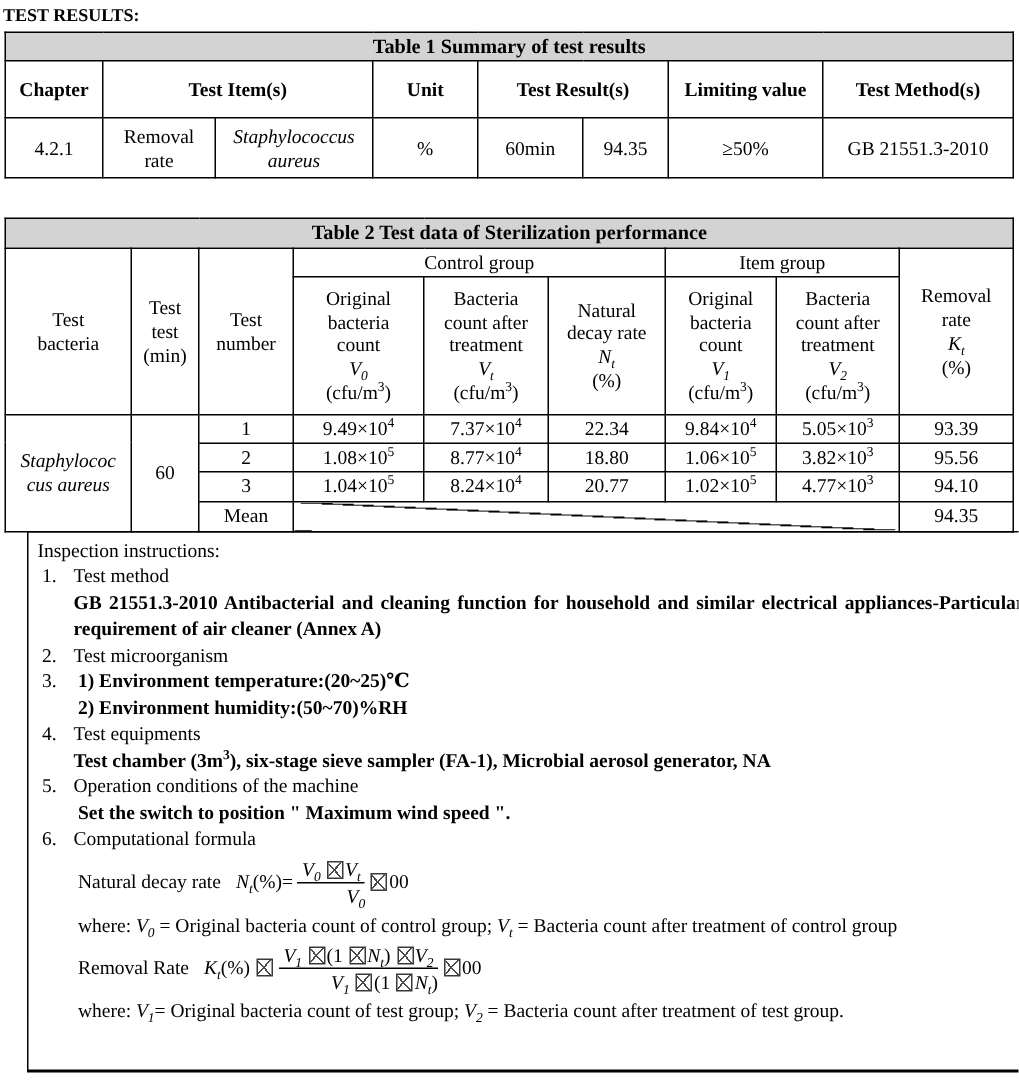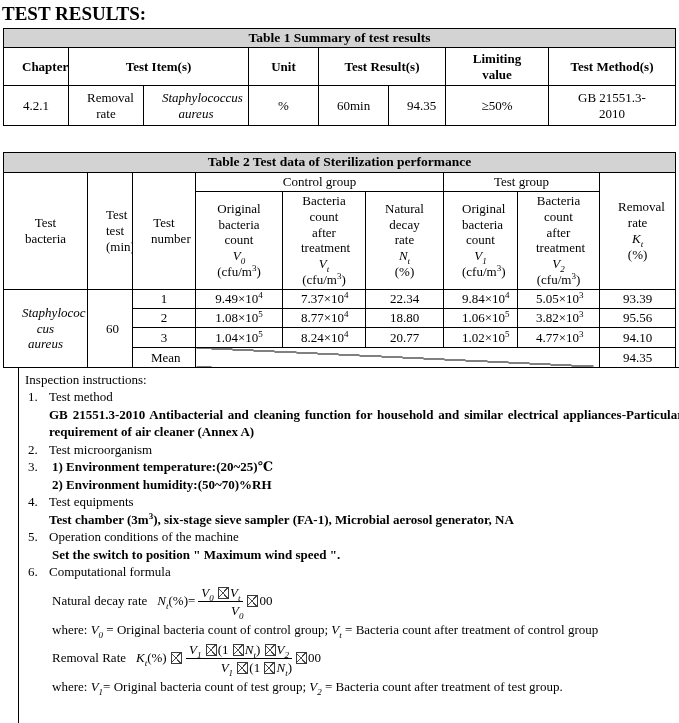--- a/index.html
+++ b/index.html
@@ -6,27 +6,27 @@
   html,body { margin:0; padding:0; }
   body {
     width:679px; height:723px; overflow:hidden;
     background:#fff; color:#000;
     font-family:"Liberation Serif","DejaVu Serif","DejaVu Sans",serif;
     font-size:13px;
   }
   .page { position:relative; width:679px; height:723px; }
 
   .doc-title {
-    font-size:19px; font-weight:bold; margin:3px 0 3px 2px;
+    font-size:12px; font-weight:bold; margin:3px 0 3px 2px;
   }
 
   table { border-collapse:collapse; table-layout:fixed; margin-left:3px; width:672px; }
   td, th {
     border:1px solid #000; text-align:center; vertical-align:middle;
-    padding:1px 18px; font-weight:normal; font-size:13px; line-height:1.22;
+    padding:1px 7px; font-weight:normal; font-size:13px; line-height:1.22;
     overflow:hidden;
   }
   .band td {
     background:#d3d3d3; font-weight:bold; height:19px; font-size:13.5px;
   }
   .t1-head td { height:38px; font-weight:bold; }
   .t1-data td { height:40px; }
 
   .t2-grp td { height:15px; }
   .t2-det td { height:92px; }
@@ -133,21 +133,21 @@
     </colgroup>
     <tbody>
         <tr class="band">
       <td colspan="9">Table 2 Test data of Sterilization performance</td>
     </tr>
     <tr class="t2-grp">
       <td rowspan="2"><span>Test</span><br><span>bacteria</span></td>
       <td rowspan="2"><span>Test</span><br><span>test</span><br><span>(min)</span></td>
       <td rowspan="2"><span>Test</span><br><span>number</span></td>
       <td colspan="3">Control group</td>
-      <td colspan="2">Test group</td>
+      <td colspan="2">Item group</td>
       <td rowspan="2"><span>Removal</span><br><span>rate</span><br><span class="var">K</span><sub>t</sub><br><span>(%)</span></td>
     </tr>
     <tr class="t2-det">
       <td><span>Original</span><br><span>bacteria</span><br><span>count</span><br><span class="var">V</span><sub>0</sub><br><span>(cfu/m</span><sup>3</sup><span>)</span></td>
       <td><span>Bacteria</span><br><span>count after</span><br><span>treatment</span><br><span class="var">V</span><sub>t</sub><br><span>(cfu/m</span><sup>3</sup><span>)</span></td>
       <td><span>Natural</span><br><span>decay rate</span><br><span class="var">N</span><sub>t</sub><br><span>(%)</span></td>
       <td><span>Original</span><br><span>bacteria</span><br><span>count</span><br><span class="var">V</span><sub>1</sub><br><span>(cfu/m</span><sup>3</sup><span>)</span></td>
       <td><span>Bacteria</span><br><span>count after</span><br><span>treatment</span><br><span class="var">V</span><sub>2</sub><br><span>(cfu/m</span><sup>3</sup><span>)</span></td>
     </tr>
     <tr class="t2-row">

